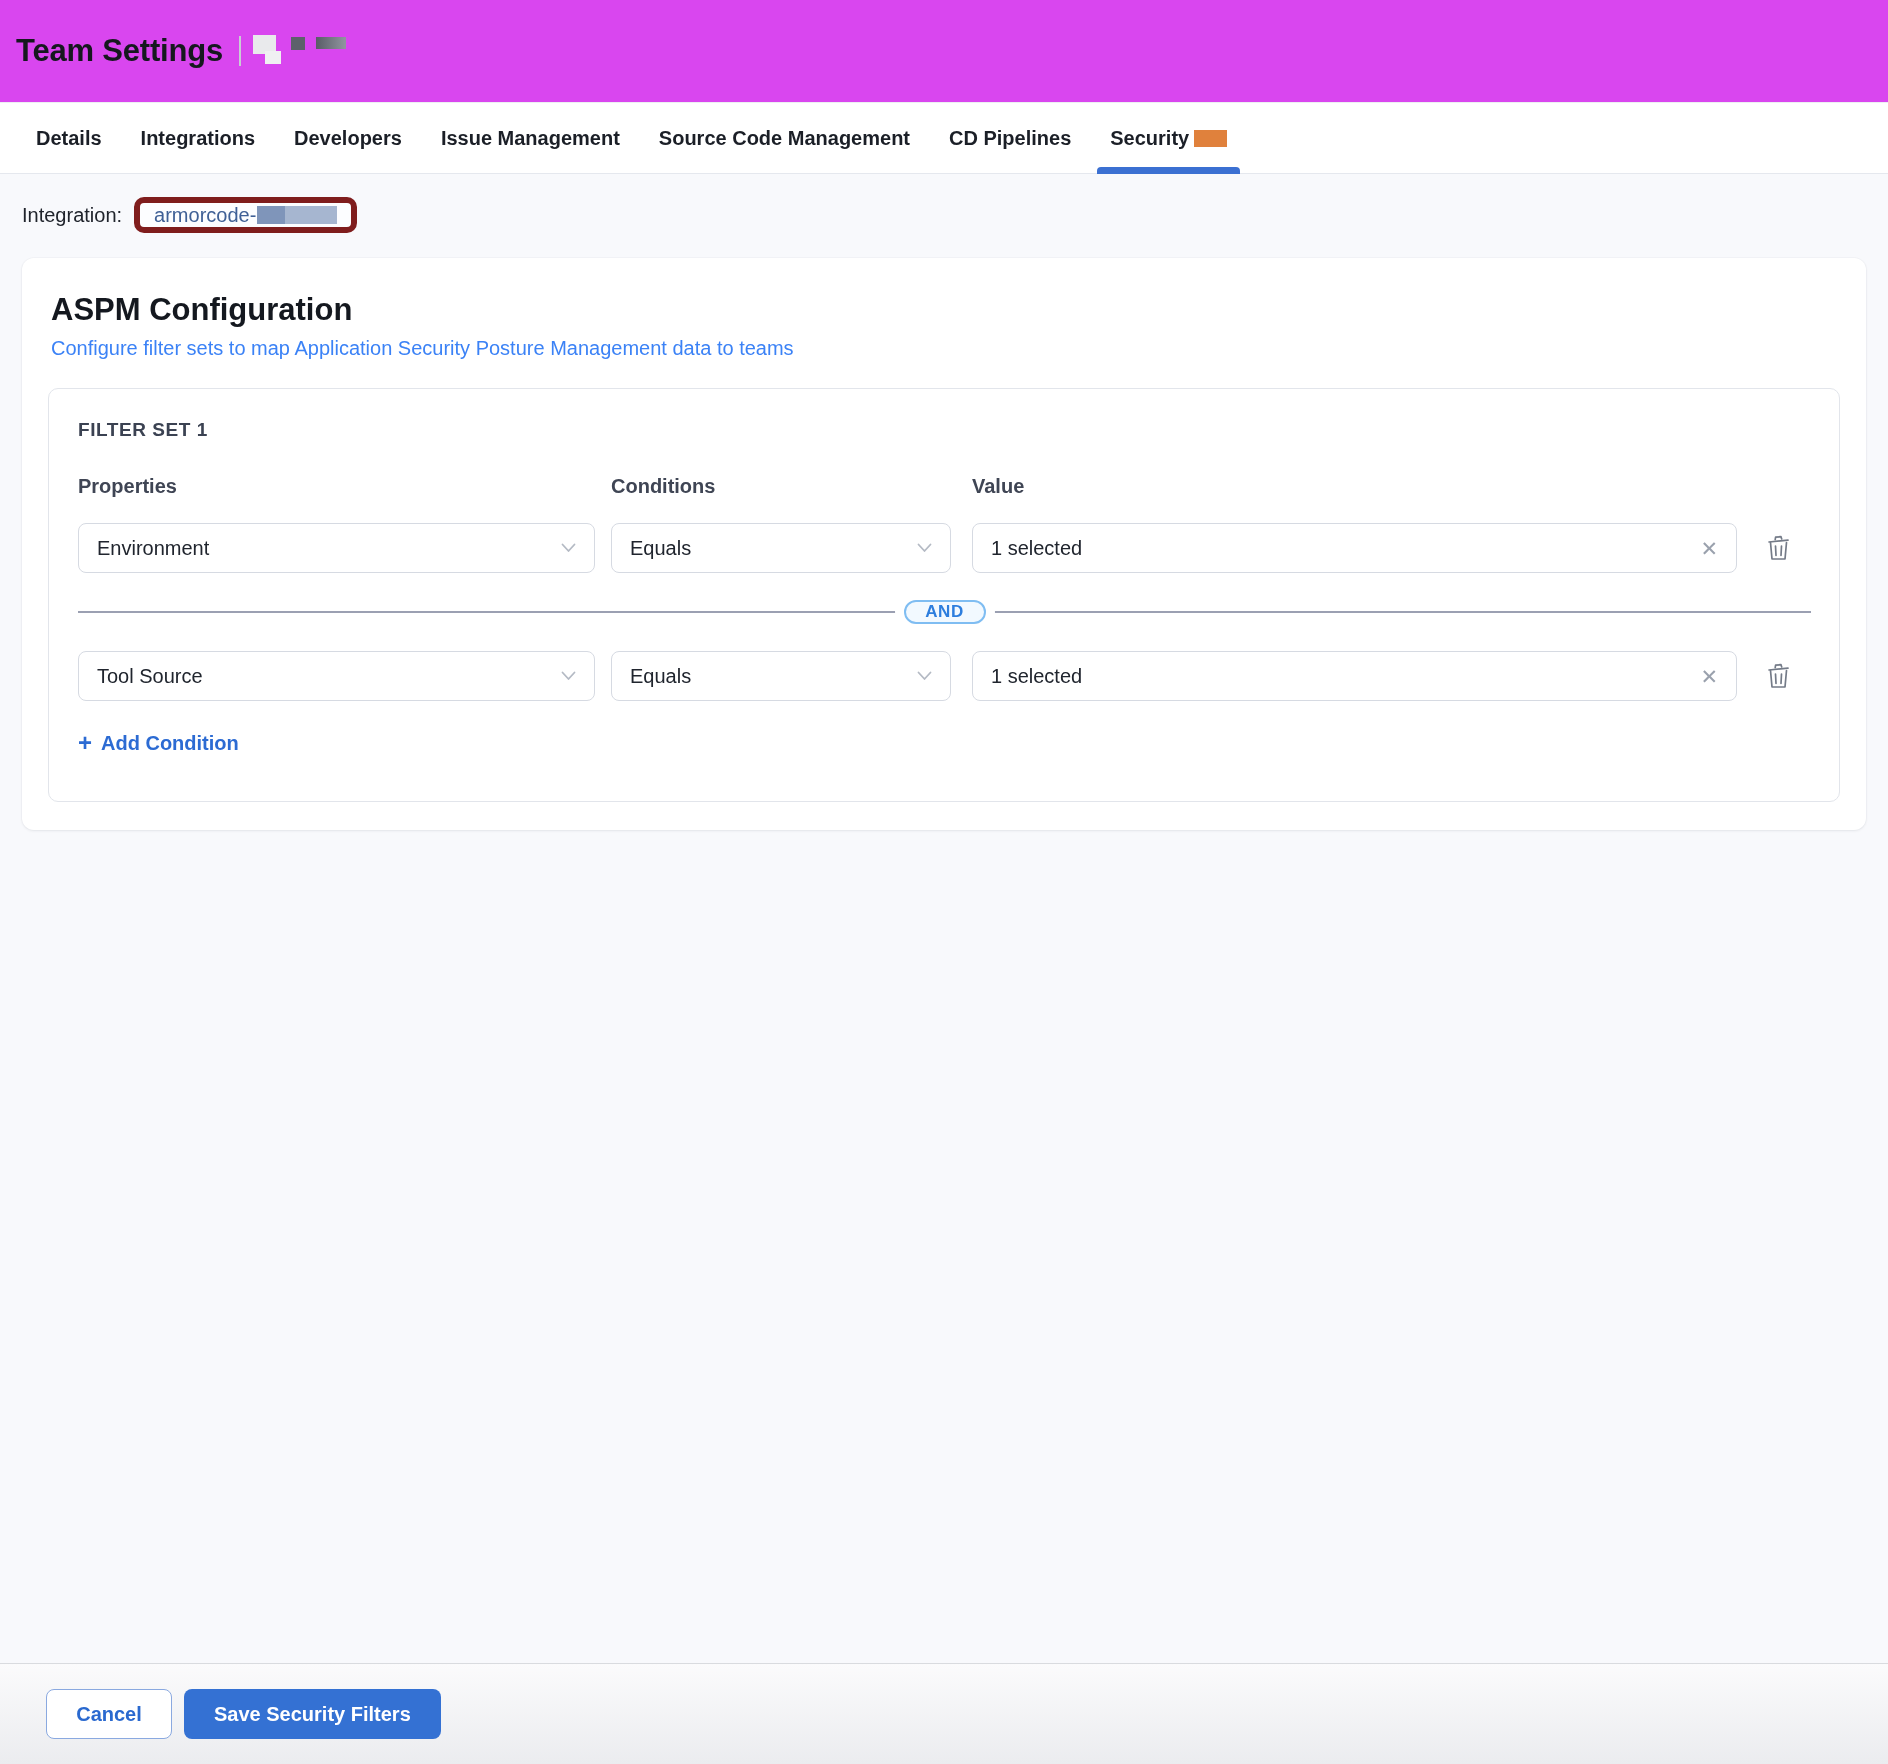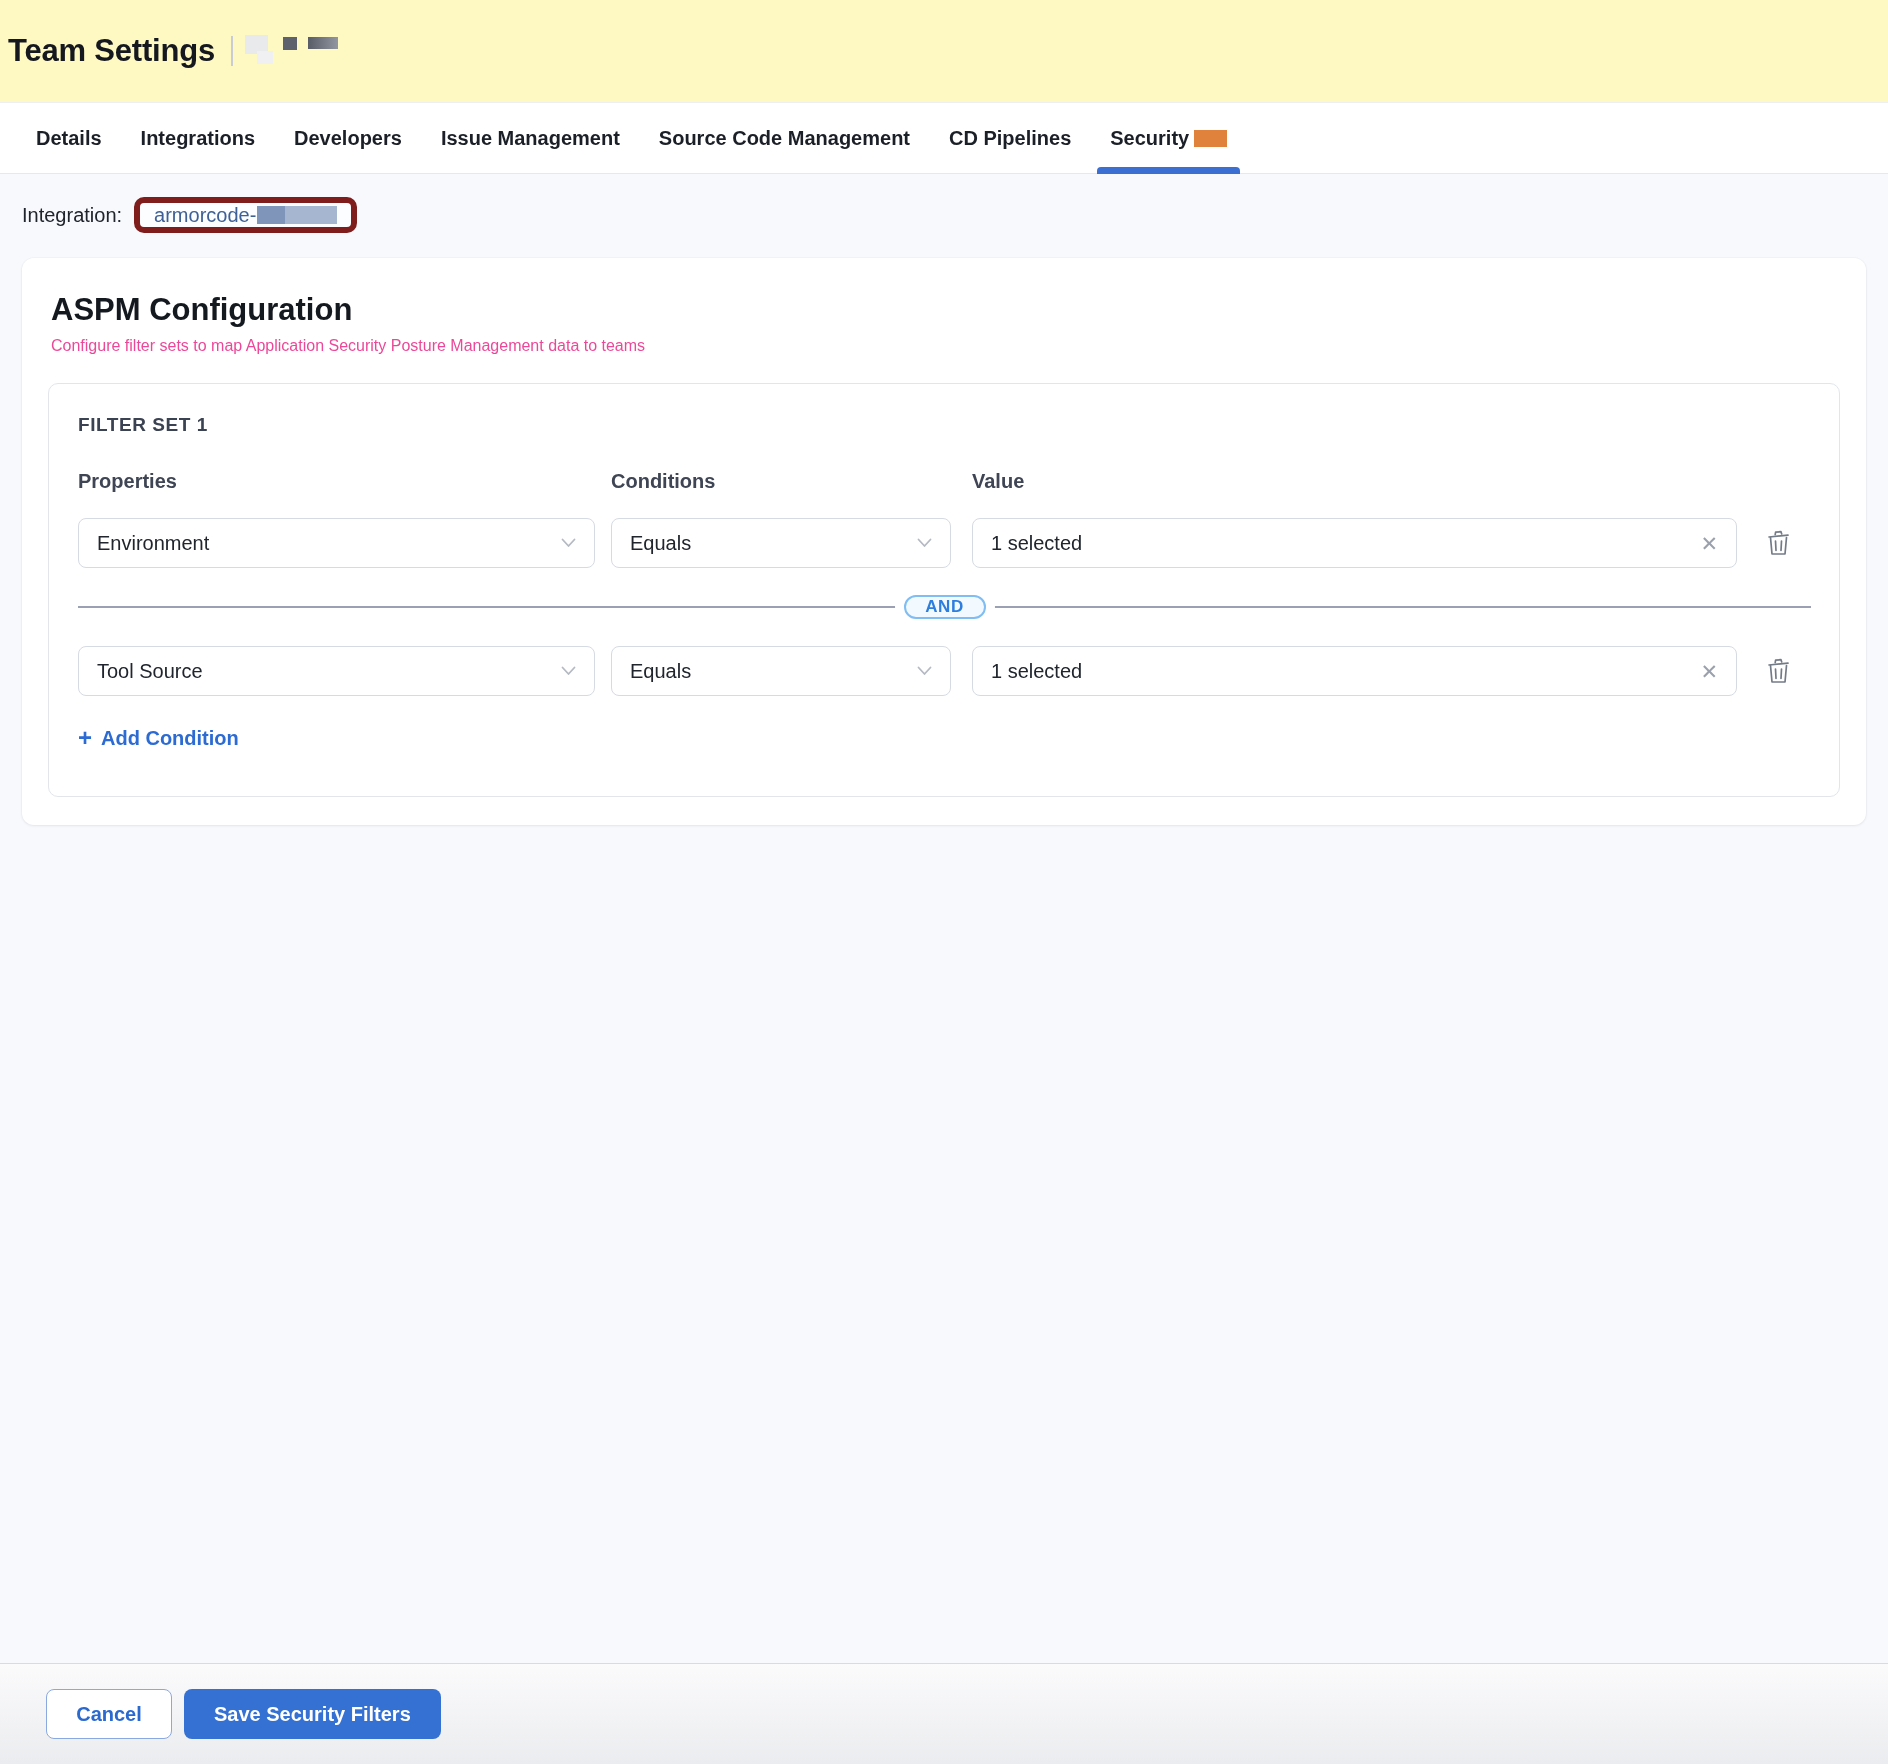--- a/index.html
+++ b/index.html
@@ -8,23 +8,23 @@
     width: 1888px; height: 1764px;
     position: relative;
     background: #f8f9fc;
     font-family: "Liberation Sans", sans-serif;
     color: #1b1f27;
     overflow: hidden;
   }
 
   
   .header {
-    height: 102px; background: #fef9c3;
+    height: 102px; background: #d946ef;
     display: flex; align-items: center;
-    padding-left: 8px;
+    padding-left: 16px;
   }
   .page-title { font-size: 31px; font-weight: 700; color: #15181e; letter-spacing: -0.2px; }
   .title-divider { width: 2px; height: 30px; background: #c9ccd4; margin-left: 16px; }
   .title-redactions { position: relative; width: 120px; height: 40px; margin-left: 2px; }
   .title-redactions .ra { position:absolute; left:10px; top:4px;  width:23px; height:19px; background:#e9eaec; }
   .title-redactions .rb { position:absolute; left:22px; top:20px; width:16px; height:13px; background:#f0f0f2; }
   .title-redactions .rc { position:absolute; left:48px; top:6px;  width:14px; height:13px; background:#5d616b; }
   .title-redactions .rd { position:absolute; left:73px; top:6px;  width:30px; height:12px; background:linear-gradient(90deg,#585c66,#9196a0); }
 
   
@@ -59,21 +59,21 @@
   .chip-text { font-size: 20px; color: #3f6096; }
   .chip-redact-a { display:inline-block; width: 28px; height: 18px; background: #7f95ba; margin-left: 1px; }
   .chip-redact-b { display:inline-block; width: 52px; height: 18px; background: #a6b6d0; }
 
   .card {
     margin-top: 25px; background: #ffffff; border-radius: 12px;
     box-shadow: 0 1px 3px rgba(16,24,40,.07), 0 0 0 1px rgba(16,24,40,.02);
     padding: 34px 26px 28px 26px;
   }
   .card-title { font-size: 31px; font-weight: 700; color: #14181f; margin: 0 0 9px 3px; }
-  .card-subtitle { font-size: 16px; color: #ec4899; margin: 0 0 28px 3px; }
+  .card-subtitle { font-size: 20px; color: #3b82f6; margin: 0 0 28px 3px; }
 
   .filter-set {
     border: 1px solid #e2e5eb; border-radius: 10px;
     padding: 30px 28px 46px 29px;
   }
   .fs-title { font-size: 19px; font-weight: 700; color: #3b4252; letter-spacing: .03em; }
 
   .fs-grid { display: flex; align-items: center; }
   .col-prop  { width: 517px; margin-right: 16px; }
   .col-cond  { width: 340px; margin-right: 21px; }

